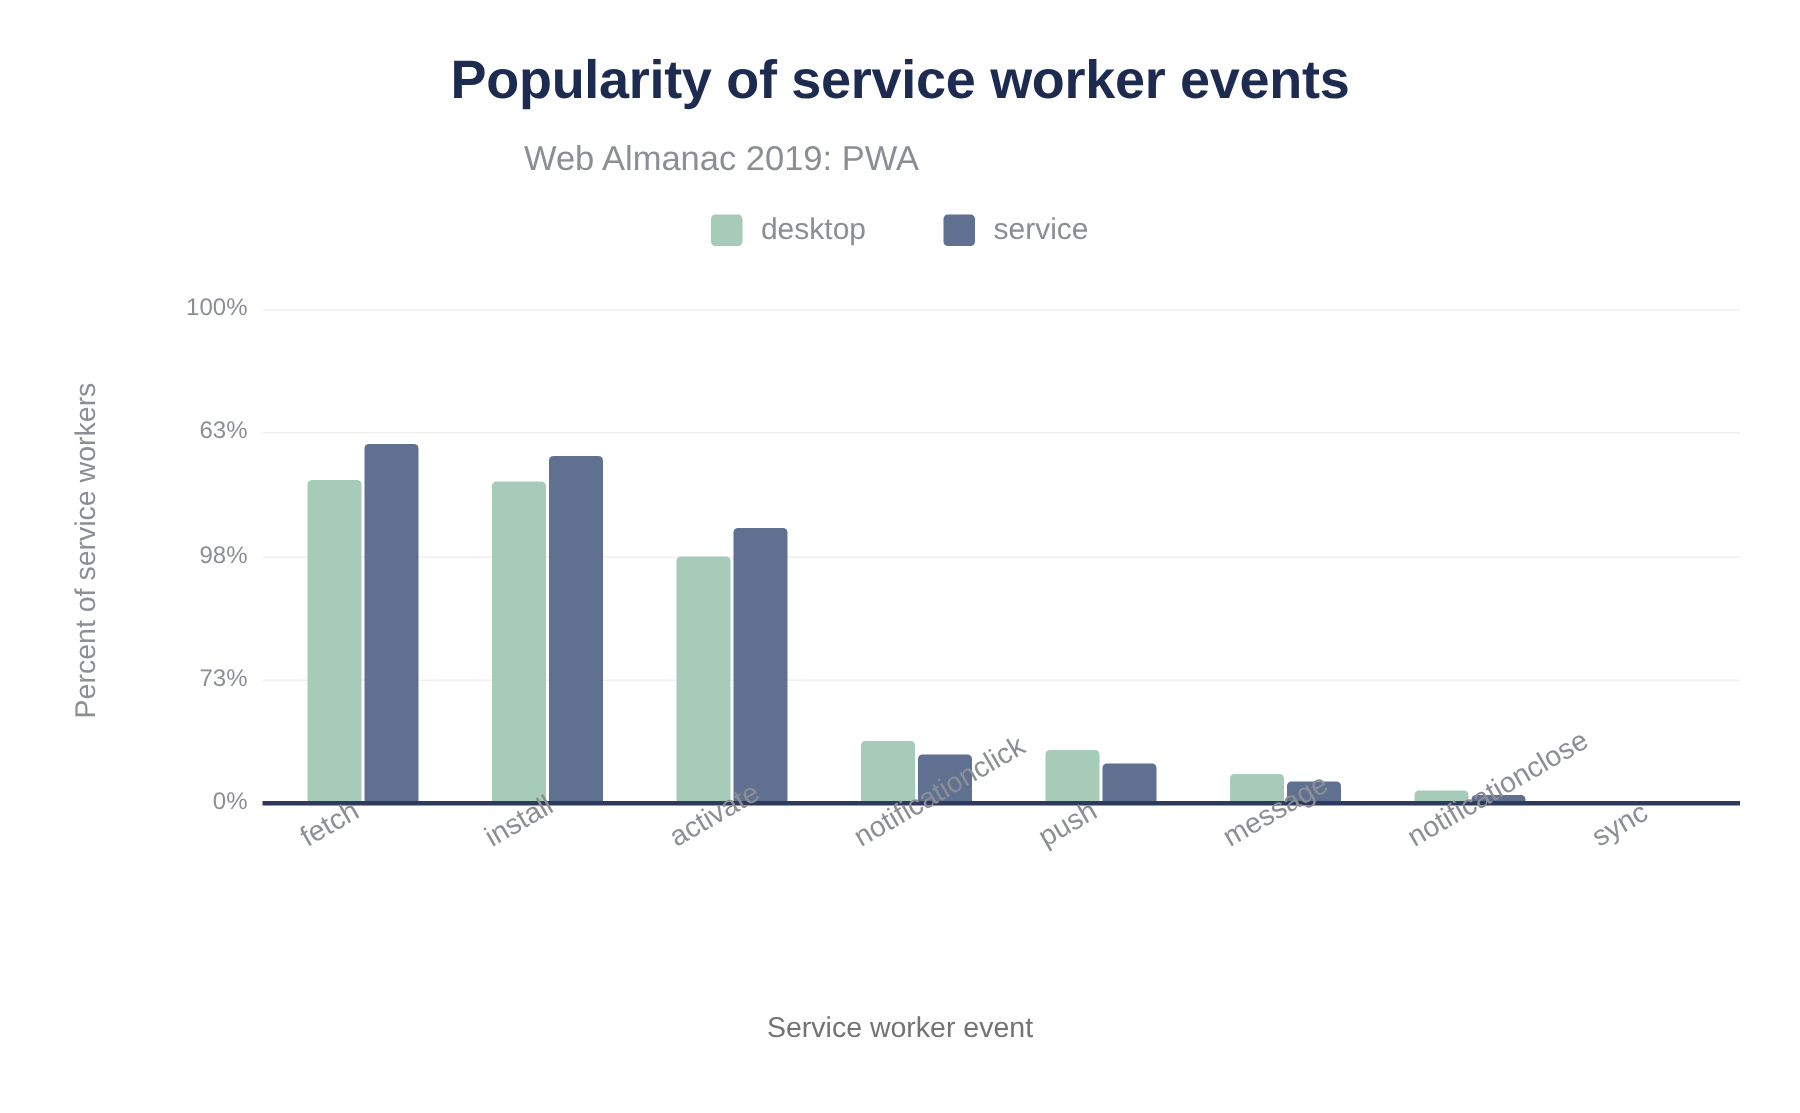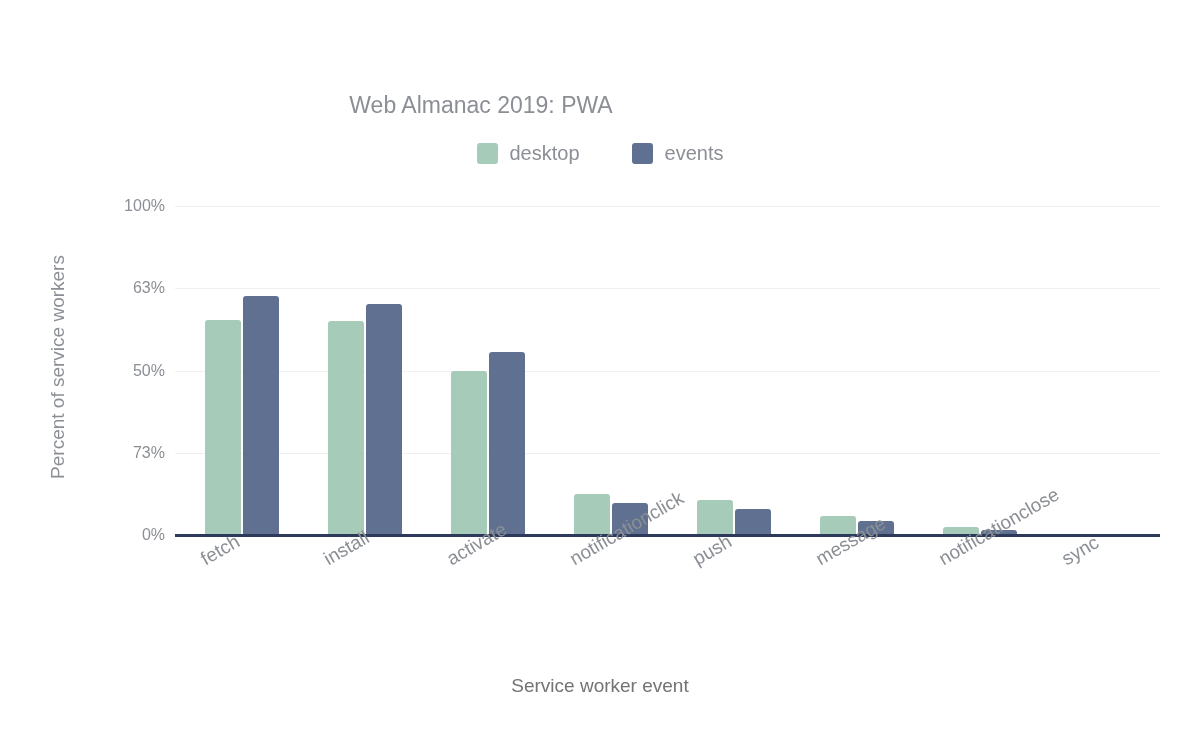--- a/index.html
+++ b/index.html
@@ -155,38 +155,39 @@
     color: #8b8f95;
     transform: rotate(-90deg);
     line-height: 24px;
   }
 </style>
 </head>
 <body>
 
 <div id="chart-root">
 
+  <div class="chart-title">Popularity of service worker events</div>
 
   <div class="chart-subtitle">Web Almanac 2019: PWA</div>
 
   <div class="legend" id="legend">
       <div class="legend-item">
         <span class="legend-swatch" style="background: rgb(166, 203, 185);"></span>
         <span class="legend-label">desktop</span>
       </div>
       <div class="legend-item">
         <span class="legend-swatch" style="background: rgb(95, 112, 144);"></span>
-        <span class="legend-label">events</span>
+        <span class="legend-label">service</span>
       </div>
     </div>
 
   <div id="yticks-layer">
       <div class="ytick-wrap" style="top: 524px;">0%</div>
       <div class="ytick-wrap" style="top: 441.75px;">73%</div>
-      <div class="ytick-wrap" style="top: 359.5px;">50%</div>
+      <div class="ytick-wrap" style="top: 359.5px;">98%</div>
       <div class="ytick-wrap" style="top: 277.25px;">63%</div>
       <div class="ytick-wrap" style="top: 195px;">100%</div>
     </div>
 
   <div class="plot" id="plot">
       <div class="gridline" style="top: 246.75px;"></div>
       <div class="gridline" style="top: 164.5px;"></div>
       <div class="gridline" style="top: 82.25px;"></div>
       <div class="gridline" style="top: 0px;"></div>
       <div class="bar-group" style="left: 0px; width: 123.125px;">

